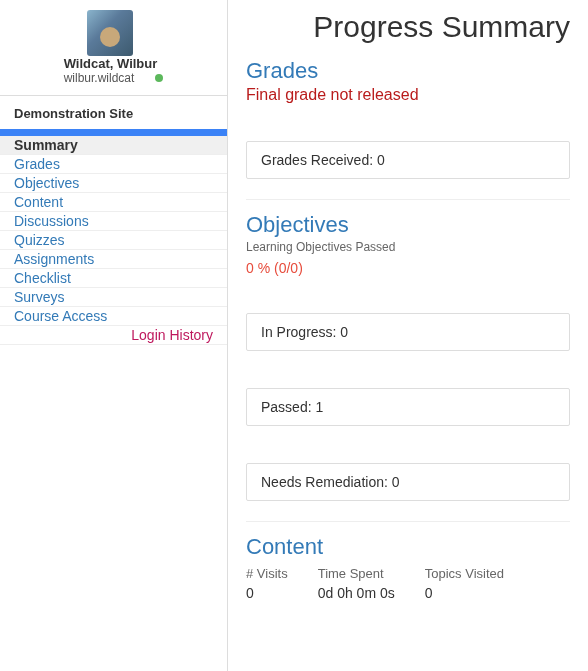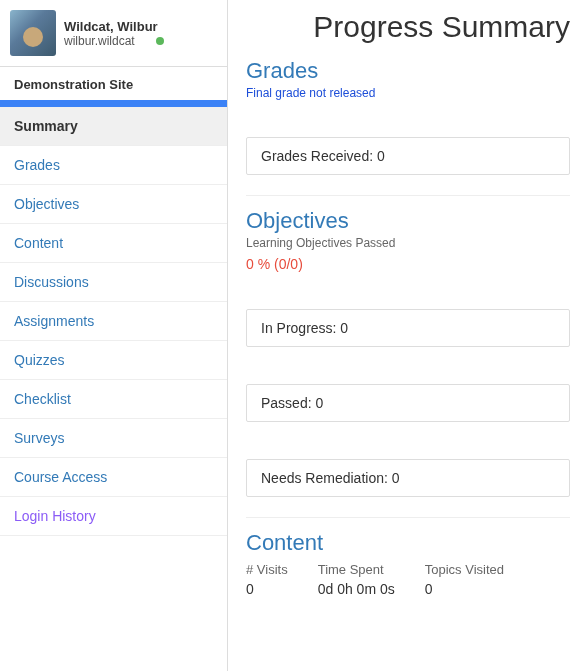--- a/index.html
+++ b/index.html
@@ -3,43 +3,43 @@
   <meta charset="utf-8">
   <style>
     * { box-sizing: border-box; margin: 0; padding: 0; }
     body { font-family: Arial, sans-serif; font-size: 14px; color: #333; background: #fff; width: 588px; min-height: 671px; overflow-x: hidden; }
 
     .layout { display: flex; width: 588px; }
 
     
     .sidebar { width: 228px; min-height: 671px; border-right: 1px solid #ddd; flex-shrink: 0; }
 
-    .user-profile { display: flex; align-items: center; padding: 10px 10px; border-bottom: 1px solid #ddd; }
+    .user-profile { display: flex; align-items: center; padding: 10px 10px; border-bottom: 1px solid #ddd; flex-direction: column; }
     .avatar { width: 46px; height: 46px; border-radius: 3px; background: #5a7a9a; flex-shrink: 0; overflow: hidden; margin-right: 8px; }
     .avatar-img { width: 100%; height: 100%; background: linear-gradient(135deg, #8ab4cc 0%, #5a7a9a 40%, #3d5a6e 100%); display: flex; align-items: center; justify-content: center; }
     .avatar-img::after { content: ''; display: block; width: 20px; height: 20px; border-radius: 50%; background: #c8a87a; margin-bottom: -4px; margin-top: 4px; }
     .user-info { display: flex; flex-direction: column; }
     .user-name { font-weight: bold; font-size: 13px; color: #333; }
     .user-login { font-size: 12px; color: #555; display: flex; align-items: center; gap: 21px; }
     .online-dot { width: 8px; height: 8px; border-radius: 50%; background: #5cb85c; display: inline-block; }
 
     .site-label { padding: 10px 14px 8px; font-weight: bold; font-size: 13px; color: #333; border-bottom: 7px solid #3b82f6; }
 
-    .nav-item { padding: 11px 14px; border-bottom: 1px solid #eee; cursor: pointer; font-size: 14px; color: #337ab7; }
+    .nav-item { padding: 1px 14px; border-bottom: 1px solid #eee; cursor: pointer; font-size: 14px; color: #337ab7; }
     .nav-item.active { font-weight: bold; color: #333; background: #f0f0f0; }
-    .nav-item.orange { color: #8b5cf6; }
+    .nav-item.orange { color: #be185d; text-align: right; }
 
     
     .main { flex: 1; padding: 10px 18px; overflow: hidden; }
 
     .page-title { font-size: 30px; font-weight: 300; color: #333; margin-bottom: 14px; text-align: right; }
 
     .section { margin-bottom: 20px; }
     .section-title { font-size: 22px; color: #337ab7; font-weight: 400; margin-bottom: 2px; }
-    .section-subtitle { font-size: 12px; color: #1d4ed8; margin-bottom: 8px; }
+    .section-subtitle { font-size: 16px; color: #b91c1c; margin-bottom: 8px; }
     .section-subtitle-gray { font-size: 12px; color: #666; margin-bottom: 6px; }
     .section-percent { font-size: 14px; color: #e74c3c; margin-bottom: 10px; }
 
     .info-box { border: 1px solid #ddd; padding: 10px 14px; margin-bottom: 8px; font-size: 14px; color: #333; border-radius: 2px; margin-top: 37px; }
 
     .content-stats { display: flex; gap: 30px; margin-top: 6px; }
     .stat-col { display: flex; flex-direction: column; }
     .stat-label { font-size: 13px; color: #666; margin-bottom: 4px; }
     .stat-value { font-size: 14px; color: #333; }
 
@@ -65,22 +65,22 @@
       </div>
     </div>
 
     <div class="site-label">Demonstration Site</div>
 
     <div class="nav-item active">Summary</div>
     <div class="nav-item">Grades</div>
     <div class="nav-item">Objectives</div>
     <div class="nav-item">Content</div>
     <div class="nav-item">Discussions</div>
+    <div class="nav-item">Quizzes</div>
     <div class="nav-item">Assignments</div>
-    <div class="nav-item">Quizzes</div>
     <div class="nav-item">Checklist</div>
     <div class="nav-item">Surveys</div>
     <div class="nav-item">Course Access</div>
     <div class="nav-item orange">Login History</div>
 
   </div>
 
   <div class="main">
 
     <h1 class="page-title">Progress Summary</h1>
@@ -94,21 +94,21 @@
     <hr class="divider">
 
     <div class="section">
       <div class="section-title">Objectives</div>
       <div class="section-subtitle-gray">Learning Objectives Passed</div>
       <div class="section-percent">
         <span>0 %</span>
         <span>(0/0)</span>
       </div>
       <div class="info-box">In Progress: 0</div>
-      <div class="info-box">Passed: 0</div>
+      <div class="info-box">Passed: 1</div>
       <div class="info-box">Needs Remediation: 0</div>
     </div>
 
     <hr class="divider">
 
     <div class="section">
       <div class="section-title">Content</div>
       <div class="content-stats">
         <div class="stat-col">
           <span class="stat-label"># Visits</span>

